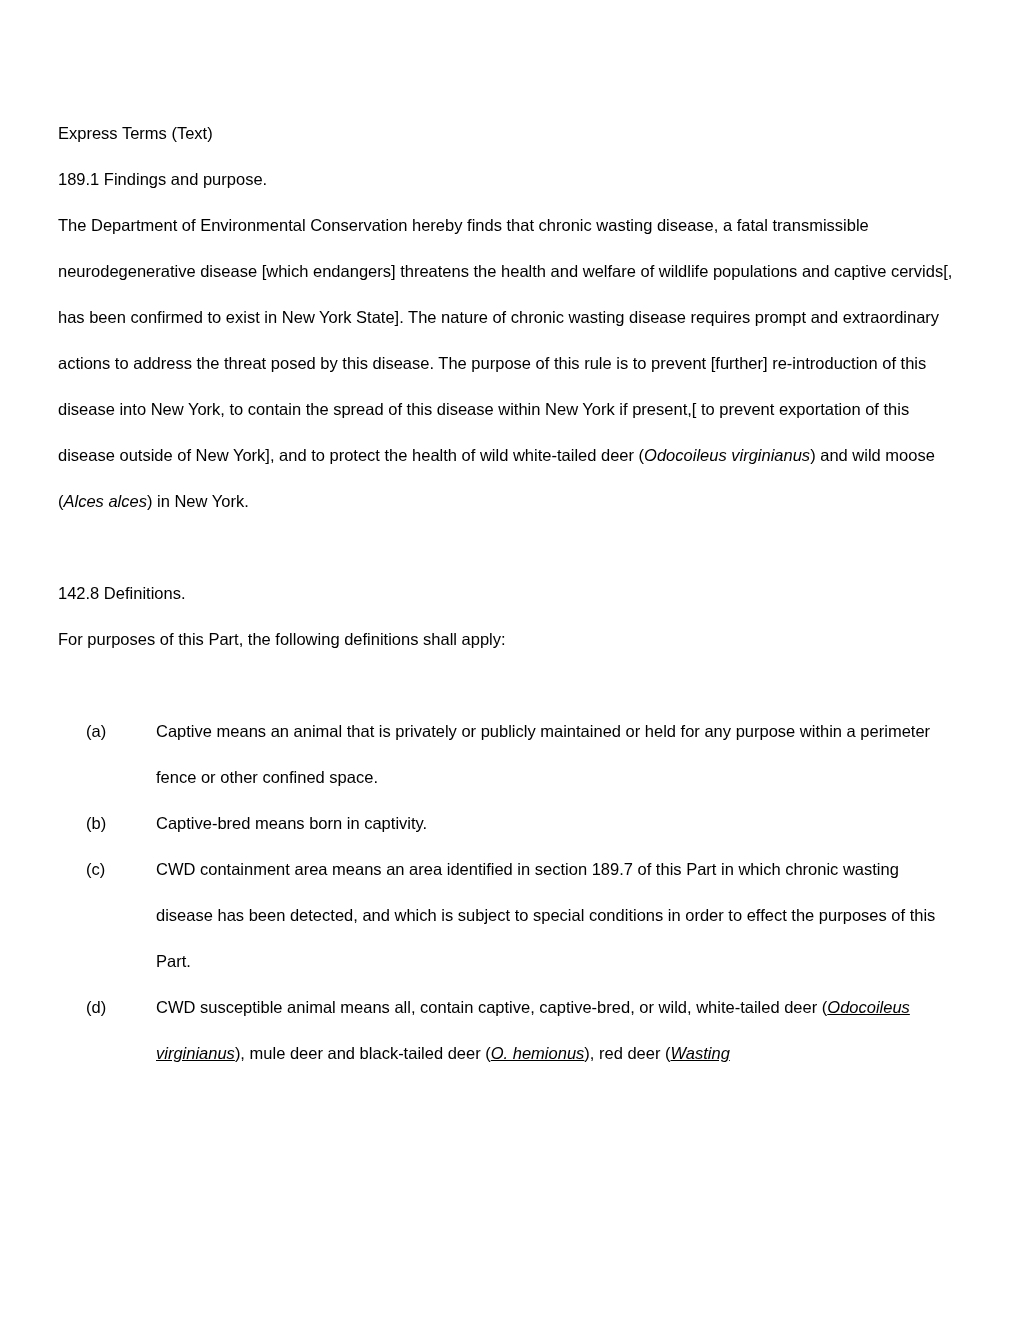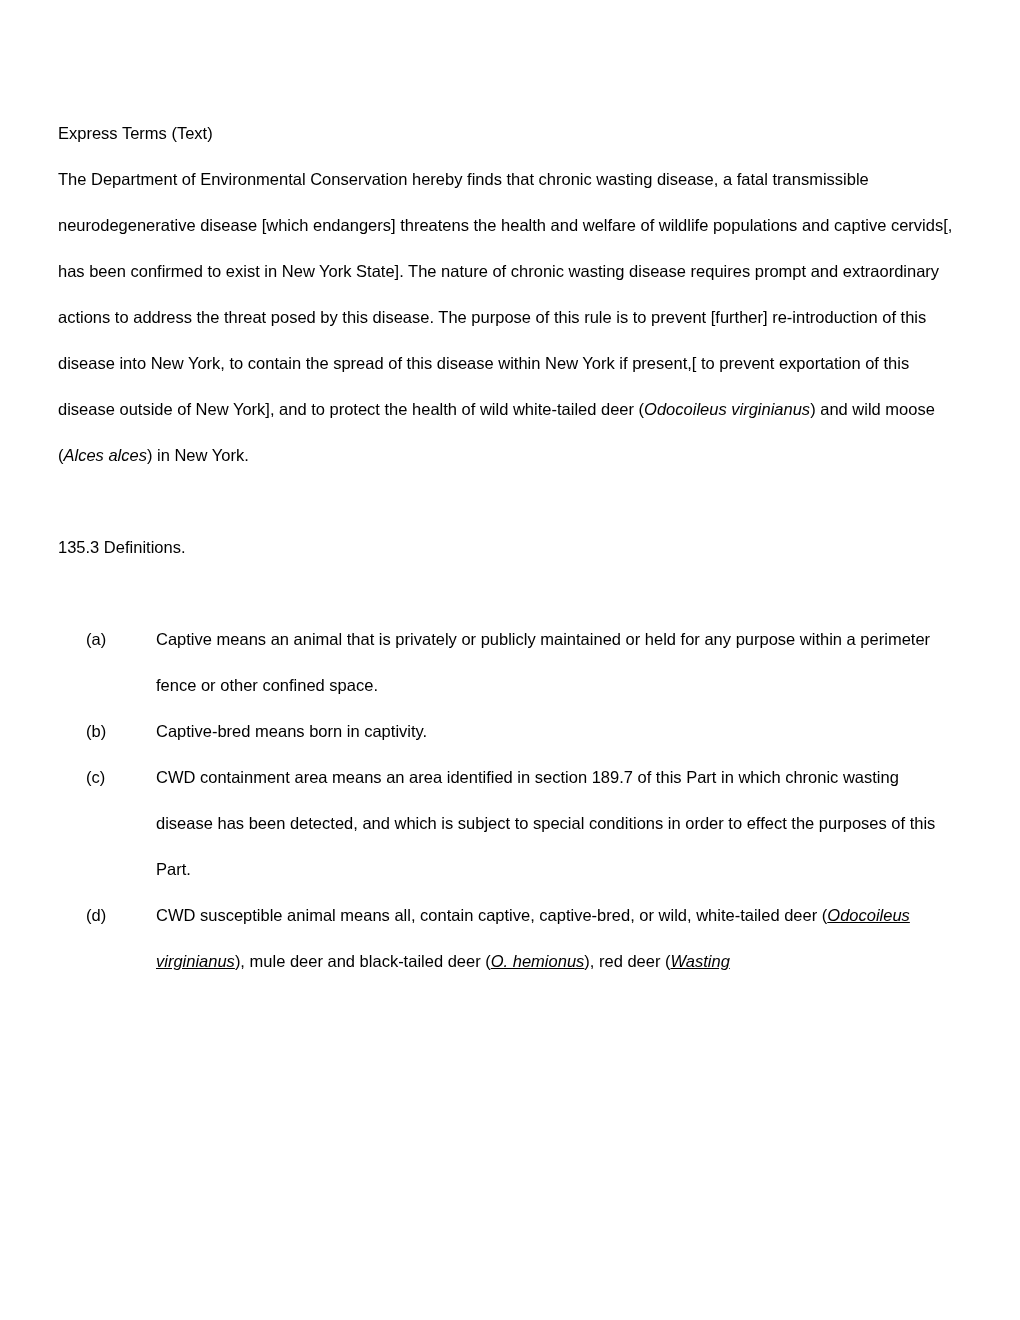--- a/index.html
+++ b/index.html
@@ -62,27 +62,29 @@
 </style>
 </head>
 <body>
 
 <div class="page">
   <div class="doc">
 
     <p class="para">Express Terms (Text)</p>
 
 
+    <p class="para">189.1 Findings and purpose.</p>
 
     <p class="para"><span>The Department of Environmental Conservation hereby finds that chronic wasting disease, a fatal transmissible neurodegenerative disease [which endangers] </span><span class="u">threatens</span><span> the health and welfare of wildlife populations and captive cervids[, has been confirmed to exist in New York State]. The nature of chronic wasting disease requires prompt and extraordinary actions to address the threat posed by this disease. The purpose of this rule is to prevent [further] </span><span class="u">re-</span><span>introduction of this disease into New York, to contain the spread of this disease within New York </span><span class="u">if present,</span><span>[ to prevent exportation of this disease outside of New York], and to protect the health of wild white-tailed deer (</span><span class="i">Odocoileus virginianus</span><span>) and wild moose (</span><span class="i">Alces alces</span><span>) in New York.</span></p>
 
     <div class="gap-block"></div>
 
-    <p class="para">135.3 Definitions.</p>
+    <p class="para">142.8 Definitions.</p>
 
+    <p class="para">For purposes of this Part, the following definitions shall apply:</p>
 
     <div class="gap-block"></div>
 
     <ol class="defs">
       <li>
         <span class="marker">(a)</span>
         <span class="u hang">Captive means an animal that is privately or publicly maintained or held for any purpose within a perimeter fence or other confined space.</span>
       </li>
       <li>
         <span class="marker">(b)</span>

